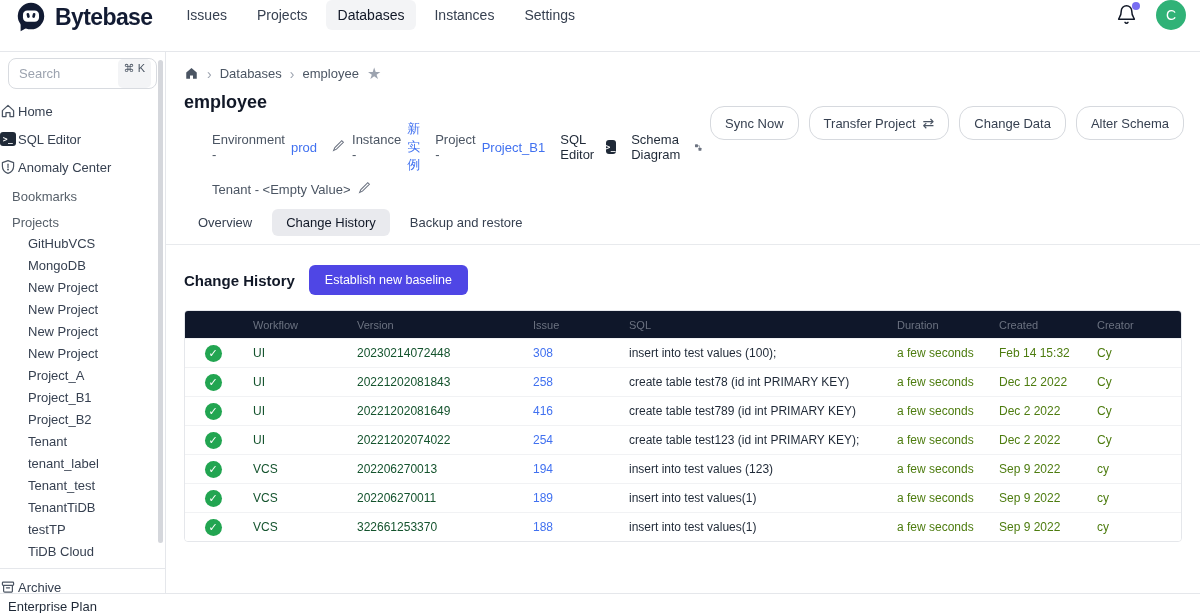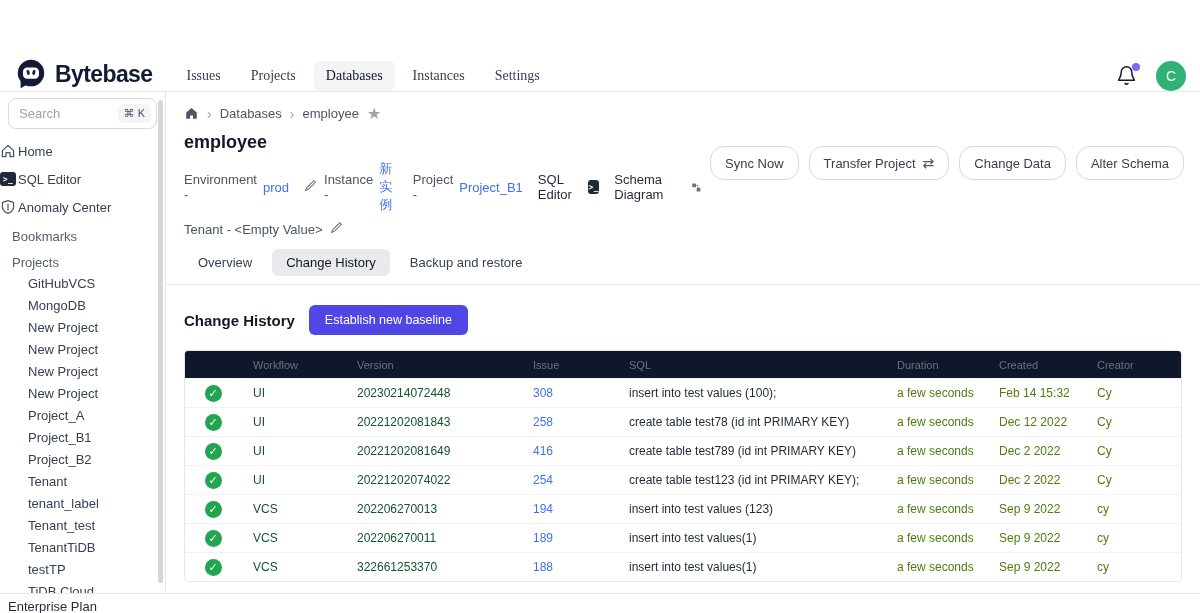--- a/index.html
+++ b/index.html
@@ -1,39 +1,39 @@
 <!DOCTYPE html>
 <html style="--accent: #4f46e5; --link: #4171f0; --green: #22a551; --avatar: #30b277; --notif: #786df2; --brand: #121b33;"><head>
 <meta charset="utf-8">
 <style>
   * { margin:0; padding:0; box-sizing:border-box; }
   html,body { width:1200px; height:613px; overflow:hidden; background:#fff;
     font-family:"Liberation Sans","DejaVu Sans",sans-serif; color:#374151; }
   :root{ --accent:#4f46e5; --link:#4171f0; --green:#22a551; --avatar:#30b277; --notif:#786df2; --brand:#121b33; }
 
   
-  .topnav{ height:52px; display:flex; align-items:flex-end; padding:0 14px; border-bottom:1px solid #e5e7eb; background:#fff;margin-top:40px; }
+  .topnav{ height:52px; display:flex; align-items:flex-start; padding:0 14px; border-bottom:1px solid #e5e7eb; background:#fff; }
   .logo{ display:flex; align-items:center; gap:7px; cursor:pointer; }
   .logo svg{ width:34px; height:34px; }
   .logo-text{ font-size:23px; font-weight:800; color:var(--brand); letter-spacing:-0.6px; }
   .nav{ display:flex; margin-left:22px; gap:6px; }
-  .nav-item{ font-size:14px; color:#374151; padding:7px 12px; border-radius:6px; cursor:pointer; white-space:nowrap;font-family:Liberation Serif, serif; }
+  .nav-item{ font-size:14px; color:#374151; padding:7px 12px; border-radius:6px; cursor:pointer; white-space:nowrap; }
   .nav-item.active{ background:#f3f4f6; color:#111827; }
   .top-right{ margin-left:auto; display:flex; align-items:center; gap:18px; }
   .bell{ position:relative; cursor:pointer; width:22px; height:22px; }
   .bell-dot{ position:absolute; top:-2px; right:-2px; width:8px; height:8px; border-radius:50%; background:var(--notif); }
   .avatar{ width:30px; height:30px; border-radius:50%; background:var(--avatar); color:#fff; display:flex; align-items:center; justify-content:center; font-size:14px; cursor:pointer; }
 
   
   .app{ display:flex; height:541px; }
   .sidebar{ width:166px; flex-shrink:0; border-right:1px solid #e5e7eb; padding-top:6px; position:relative; overflow:hidden; }
   .main{ flex:1; padding:12px 16px 0 18px; overflow:hidden; }
 
   
-  .search-box{ margin:0 8px 8px; display:flex; align-items:center; border:1px solid #d8dbe0; border-radius:8px; height:31px; padding:0 5px 0 10px; background:#fff; }
+  .search-box{ margin:0 8px 8px; display:flex; border:1px solid #d8dbe0; border-radius:8px; height:31px; padding:0 5px 0 10px; background:#fff; }
   .search-box input{ border:0; outline:0; width:78px; font-size:13px; color:#374151; font-family:inherit; }
   .search-box input::placeholder{ color:#9ca3af; }
   .kbd{ margin-left:auto; background:#f3f4f6; border-radius:5px; padding:3px 6px; font-size:11px; color:#4b5563; white-space:nowrap; }
   .snav-item{ display:flex; align-items:center; gap:2px; height:28px; padding:0 0; font-size:13px; color:#374151; cursor:pointer; }
   .snav-item svg{ width:16px; height:16px; flex-shrink:0; }
   .term-icon{ display:inline-flex; align-items:center; justify-content:center; background:#1f2937; color:#fff; border-radius:3px; font-size:8px; font-weight:700; width:16px; height:14px; letter-spacing:0.5px; font-family:"DejaVu Sans Mono",monospace; }
   .section-label{ padding:8px 12px 3px; font-size:13px; color:#57606a; }
   .proj-item{ padding:0 12px 0 28px; line-height:22px; height:22px; font-size:13px; color:#374151; cursor:pointer; white-space:nowrap; }
   .side-divider{ border-top:1px solid #e5e7eb; margin:5px 0 4px; }
   .scroll-thumb{ position:absolute; top:8px; right:2px; width:5px; height:483px; background:#d5d7dc; border-radius:3px; cursor:grab; }
@@ -41,21 +41,21 @@
   
   .footer{ position:absolute; left:0; top:593px; width:1200px; height:22px; border-top:1px solid #e5e7eb; background:#fff; padding:5px 8px; font-size:13px; font-weight:500; color:#1f2937; }
 
   
   .breadcrumb{ display:flex; align-items:center; gap:8px; font-size:13px; color:#4b5563; }
   .crumb{ cursor:pointer; }
   .chev{ color:#9ca3af; font-size:14px; }
   .bc-star{ color:#9ca3af; font-size:16px; cursor:pointer; }
   .page-title{ font-size:18px; font-weight:700; color:#111827; margin-top:9px; }
   .meta-row{ display:flex; justify-content:space-between; align-items:flex-start; margin-top:7px; }
-  .meta-left{ display:flex; flex-direction:column; gap:7px; font-size:13px; color:#4b5563; }
+  .meta-left{ display:flex; flex-direction:column; gap:7px; font-size:13px; color:#4b5563;margin-left:28px; }
   .meta-line{ display:flex; align-items:center; gap:7px; }
   .meta-seg{ display:flex; align-items:center; gap:6px; margin-right:8px; }
   .meta-link{ color:var(--link); cursor:pointer; text-decoration:none; }
   .pen-icon svg, .edit-icon svg{ width:13px; height:13px; }
   .actions{ display:flex; gap:10px; margin-top:-14px; }
   .btn{ border:1px solid #d6d9de; border-radius:14px; background:#fff; padding:8px 14px; font-size:13px; color:#374151; display:flex; gap:7px; align-items:center; cursor:pointer; white-space:nowrap; }
   .swap-glyph{ color:#4b5563; font-size:14px; }
   .tabs{ display:flex; gap:6px; margin:12px -16px 0 -18px; padding:0 16px 8px 18px; border-bottom:1px solid #e8eaed; }
   .tab{ font-size:13px; color:#374151; padding:6px 14px; border-radius:6px; cursor:pointer; }
   .tab.active{ background:#e9eaee; color:#111827; }

